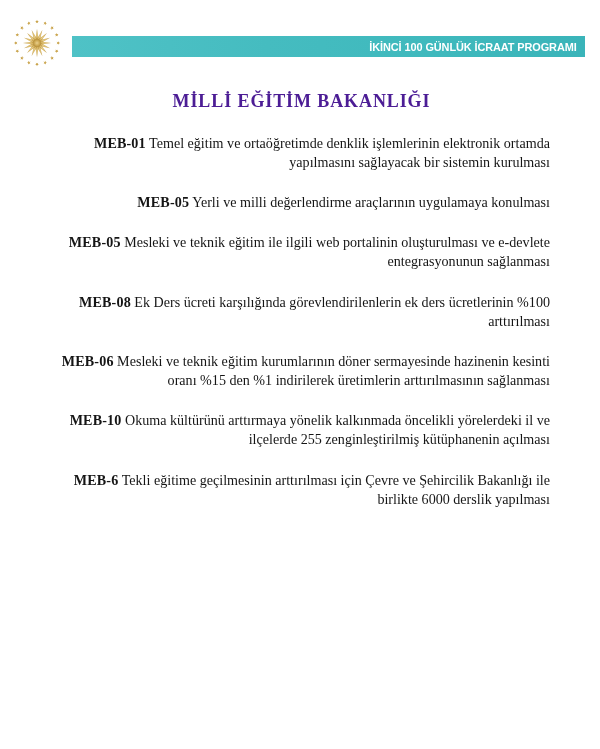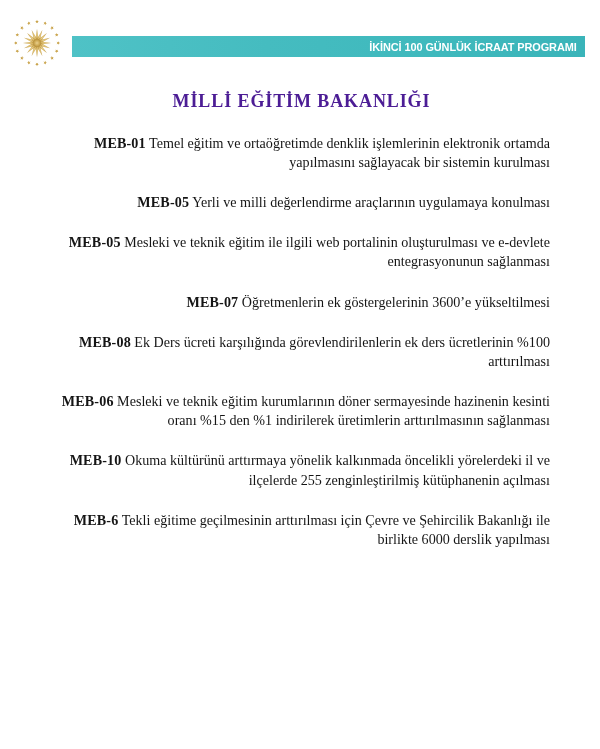--- a/index.html
+++ b/index.html
@@ -190,20 +190,19 @@
 </div>
 
 <div class="page-body">
 
   <h1 class="doc-title">MİLLİ EĞİTİM BAKANLIĞI</h1>
 
   <ul class="item-list" id="item-list">
       <li class="item"><span class="item-code">MEB-01</span><span class="item-text"> Temel eğitim ve ortaöğretimde denklik işlemlerinin elektronik ortamda yapılmasını sağlayacak bir sistemin kurulması</span></li>
       <li class="item"><span class="item-code">MEB-05</span><span class="item-text"> Yerli ve milli değerlendirme araçlarının uygulamaya konulması</span></li>
       <li class="item"><span class="item-code">MEB-05</span><span class="item-text"> Mesleki ve teknik eğitim ile ilgili web portalinin oluşturulması ve e-devlete entegrasyonunun sağlanması</span></li>
-      <li class="item"><span class="item-code">MEB-07</span><span class="item-text"> Öğretmenlerin ek göstergelerinin 3600’e yükseltilmesi</span></li>
       <li class="item"><span class="item-code">MEB-08</span><span class="item-text"> Ek Ders ücreti karşılığında görevlendirilenlerin ek ders ücretlerinin %100 arttırılması</span></li>
       <li class="item"><span class="item-code">MEB-06</span><span class="item-text"> Mesleki ve teknik eğitim kurumlarının döner sermayesinde hazinenin kesinti oranı %15 den %1 indirilerek üretimlerin arttırılmasının sağlanması</span></li>
       <li class="item"><span class="item-code">MEB-10</span><span class="item-text"> Okuma kültürünü arttırmaya yönelik kalkınmada öncelikli yörelerdeki il ve ilçelerde 255 zenginleştirilmiş kütüphanenin açılması</span></li>
       <li class="item"><span class="item-code">MEB-6</span><span class="item-text"> Tekli eğitime geçilmesinin arttırılması için Çevre ve Şehircilik Bakanlığı ile birlikte 6000 derslik yapılması</span></li>
     </ul>
 
 </div>
 
 </body></html>

